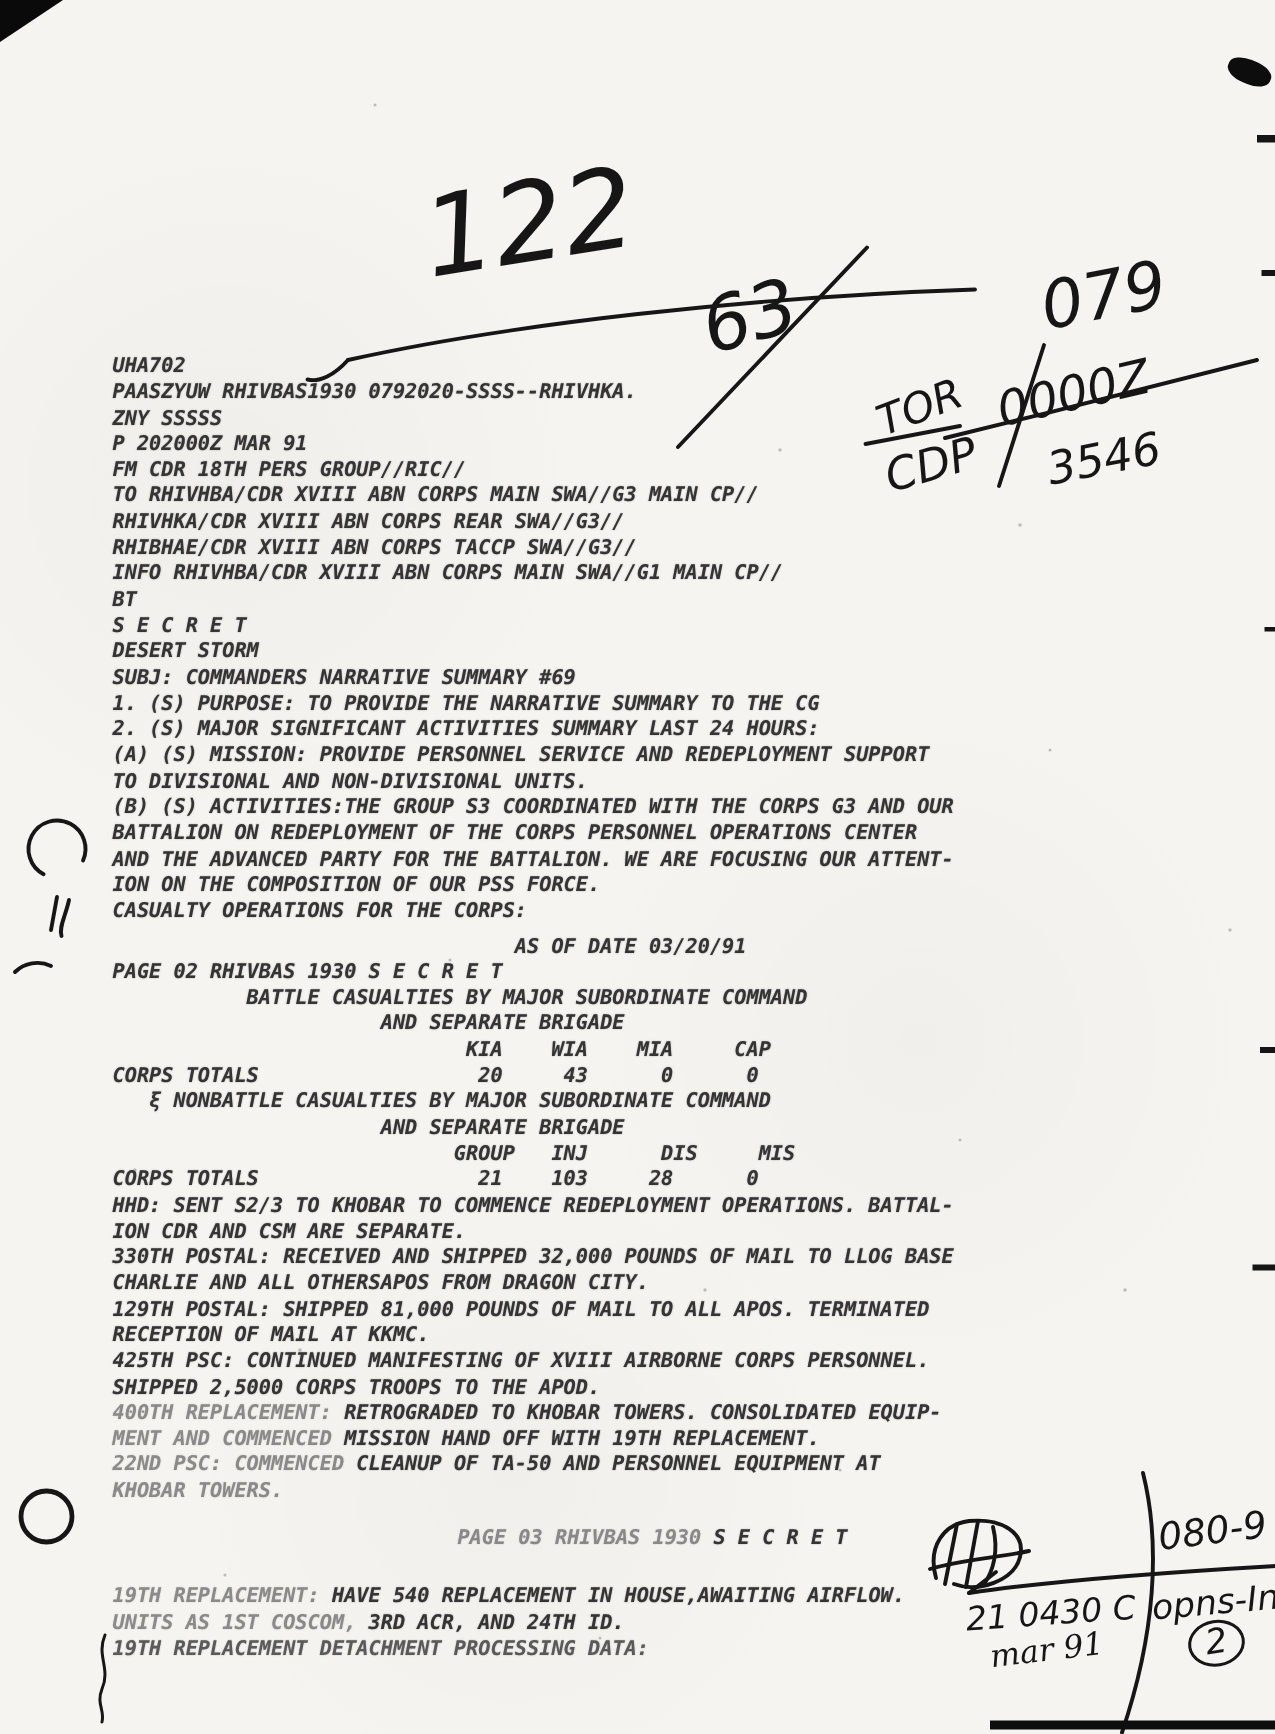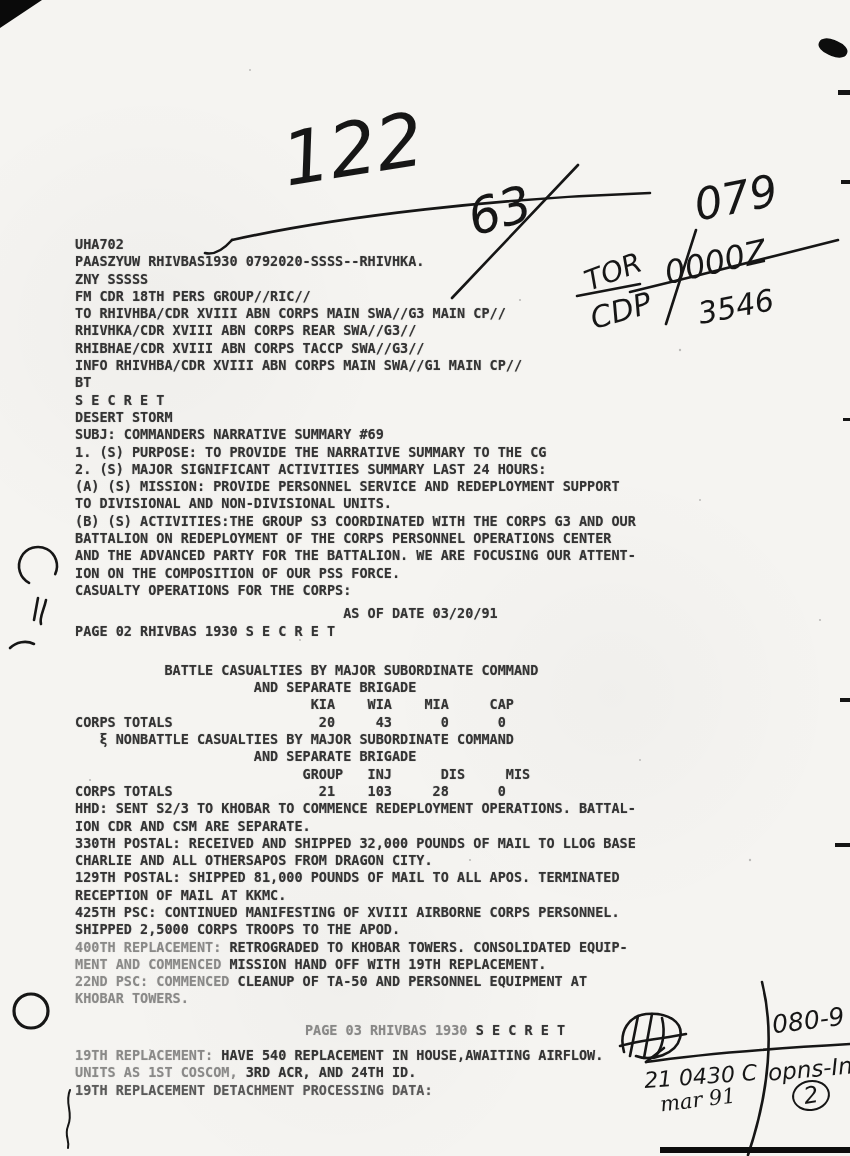--- a/index.html
+++ b/index.html
@@ -13,21 +13,21 @@
     font-family:"DejaVu Sans Mono", monospace;
   }
   
   .doc{
     position:absolute;left:75px;top:236px;width:720px;
     font-family:"DejaVu Sans Mono", monospace;
     font-size:13.5px;font-weight:bold;line-height:17.3px;
     color:#343434;letter-spacing:0;
     text-shadow:0 0 1px rgba(55,55,55,0.5);
   }
-  .tline{white-space:pre;height:17.3px;}
+  .tline{white-space:pre;height:17.3px;font-style:italic;}
   .tline span{white-space:pre;}
   .d1{opacity:.8;}
   .d2{opacity:.55;filter:blur(0.5px);}
   
   .hw{
     position:absolute;font-family:"DejaVu Sans", sans-serif;
     font-style:italic;color:#161616;white-space:nowrap;line-height:1;
   }
   .a-122{left:282px;top:112px;font-size:74px;transform:rotate(-9deg);}
   .a-63{left:468px;top:186px;font-size:50px;transform:rotate(-16deg);}
@@ -65,62 +65,63 @@
   .et5{left:835px;top:843px;width:15px;height:4px;}
   svg.overlay{position:absolute;left:0;top:0;pointer-events:none;}
 </style>
 </head>
 <body>
 
 <div class="doc">
     <div class="tline"><span>UHA702</span></div>
     <div class="tline"><span>PAASZYUW RHIVBAS1930 0792020-SSSS--RHIVHKA.</span></div>
     <div class="tline"><span>ZNY SSSSS</span></div>
+    <div class="tline"><span>P 202000Z MAR 91</span></div>
     <div class="tline"><span>FM CDR 18TH PERS GROUP//RIC//</span></div>
     <div class="tline"><span>TO RHIVHBA/CDR XVIII ABN CORPS MAIN SWA//G3 MAIN CP//</span></div>
     <div class="tline"><span>RHIVHKA/CDR XVIII ABN CORPS REAR SWA//G3//</span></div>
     <div class="tline"><span>RHIBHAE/CDR XVIII ABN CORPS TACCP SWA//G3//</span></div>
     <div class="tline"><span>INFO RHIVHBA/CDR XVIII ABN CORPS MAIN SWA//G1 MAIN CP//</span></div>
     <div class="tline"><span>BT</span></div>
     <div class="tline"><span>S E C R E T</span></div>
     <div class="tline"><span>DESERT STORM</span></div>
     <div class="tline"><span>SUBJ: COMMANDERS NARRATIVE SUMMARY #69</span></div>
     <div class="tline"><span>1. (S) PURPOSE: TO PROVIDE THE NARRATIVE SUMMARY TO THE CG</span></div>
     <div class="tline"><span>2. (S) MAJOR SIGNIFICANT ACTIVITIES SUMMARY LAST 24 HOURS:</span></div>
     <div class="tline"><span>(A) (S) MISSION: PROVIDE PERSONNEL SERVICE AND REDEPLOYMENT SUPPORT</span></div>
     <div class="tline"><span>TO DIVISIONAL AND NON-DIVISIONAL UNITS.</span></div>
     <div class="tline"><span>(B) (S) ACTIVITIES:THE GROUP S3 COORDINATED WITH THE CORPS G3 AND OUR</span></div>
     <div class="tline"><span>BATTALION ON REDEPLOYMENT OF THE CORPS PERSONNEL OPERATIONS CENTER</span></div>
     <div class="tline"><span>AND THE ADVANCED PARTY FOR THE BATTALION. WE ARE FOCUSING OUR ATTENT-</span></div>
     <div class="tline"><span>ION ON THE COMPOSITION OF OUR PSS FORCE.</span></div>
     <div class="tline"><span>CASUALTY OPERATIONS FOR THE CORPS:</span></div>
     <div class="tline" style="margin-top: 6px;"><span>                                 AS OF DATE 03/20/91</span></div>
     <div class="tline" style=""><span>PAGE 02 RHIVBAS 1930 S E C R E T</span></div>
-    <div class="tline" style="margin-top: 22px;"><span>           BATTLE CASUALTIES BY MAJOR SUBORDINATE COMMAND</span></div>
+    <div class="tline" style=""><span>           BATTLE CASUALTIES BY MAJOR SUBORDINATE COMMAND</span></div>
     <div class="tline"><span>                      AND SEPARATE BRIGADE</span></div>
     <div class="tline"><span>                             KIA    WIA    MIA     CAP</span></div>
     <div class="tline"><span>CORPS TOTALS                  20     43      0      0</span></div>
     <div class="tline"><span>   ξ NONBATTLE CASUALTIES BY MAJOR SUBORDINATE COMMAND</span></div>
     <div class="tline"><span>                      AND SEPARATE BRIGADE</span></div>
     <div class="tline"><span>                            GROUP   INJ      DIS     MIS</span></div>
     <div class="tline"><span>CORPS TOTALS                  21    103     28      0</span></div>
     <div class="tline"><span>HHD: SENT S2/3 TO KHOBAR TO COMMENCE REDEPLOYMENT OPERATIONS. BATTAL-</span></div>
     <div class="tline"><span>ION CDR AND CSM ARE SEPARATE.</span></div>
     <div class="tline"><span>330TH POSTAL: RECEIVED AND SHIPPED 32,000 POUNDS OF MAIL TO LLOG BASE</span></div>
     <div class="tline"><span>CHARLIE AND ALL OTHERSAPOS FROM DRAGON CITY.</span></div>
     <div class="tline"><span>129TH POSTAL: SHIPPED 81,000 POUNDS OF MAIL TO ALL APOS. TERMINATED</span></div>
     <div class="tline"><span>RECEPTION OF MAIL AT KKMC.</span></div>
     <div class="tline"><span>425TH PSC: CONTINUED MANIFESTING OF XVIII AIRBORNE CORPS PERSONNEL.</span></div>
     <div class="tline"><span>SHIPPED 2,5000 CORPS TROOPS TO THE APOD.</span></div>
     <div class="tline"><span class="d2">400TH REPLACEMENT:</span><span> RETROGRADED TO KHOBAR TOWERS. CONSOLIDATED EQUIP-</span></div>
     <div class="tline"><span class="d2">MENT AND COMMENCED</span><span> MISSION HAND OFF WITH 19TH REPLACEMENT.</span></div>
     <div class="tline"><span class="d2">22ND PSC: COMMENCED</span><span> CLEANUP OF TA-50 AND PERSONNEL EQUIPMENT AT</span></div>
     <div class="tline"><span class="d2">KHOBAR TOWERS.</span></div>
     <div class="tline" style="margin-top: 14px; text-align: center;"><span class="d2">PAGE 03 RHIVBAS 1930</span><span> S E C R E T</span></div>
-    <div class="tline" style="margin-top: 8px;"><span class="d2">19TH REPLACEMENT:</span><span> HAVE 540 REPLACEMENT IN HOUSE,AWAITING AIRFLOW.</span></div>
+    <div class="tline" style="margin-top: 22px;"><span class="d2">19TH REPLACEMENT:</span><span> HAVE 540 REPLACEMENT IN HOUSE,AWAITING AIRFLOW.</span></div>
     <div class="tline"><span class="d2">UNITS AS 1ST COSCOM,</span><span> 3RD ACR, AND 24TH ID.</span></div>
     <div class="tline"><span class="d1">19TH REPLACEMENT DETACHMENT PROCESSING DATA:</span></div>
   </div>
 
 <div class="hw a-122">122</div>
 <div class="hw a-63">63</div>
 <div class="hw a-079">079</div>
 <div class="hw a-tor">TOR</div>
 <div class="hw a-cdp">CDP</div>
 <div class="hw a-0000z">0000Z</div>

